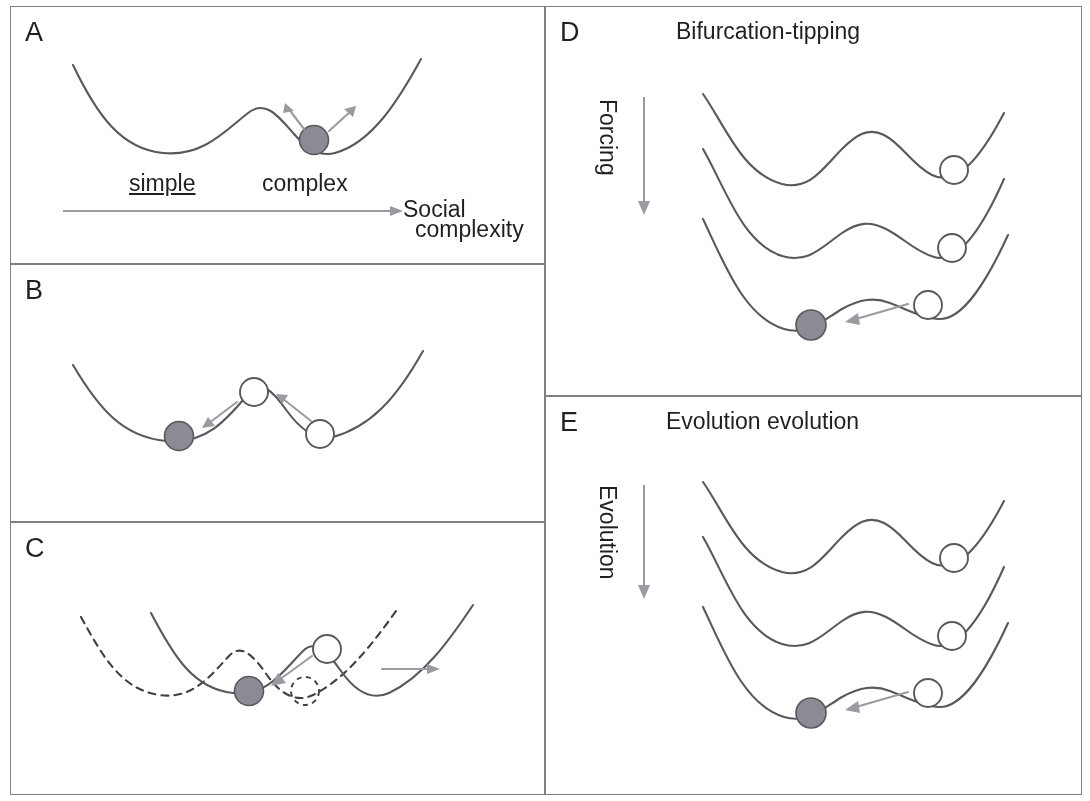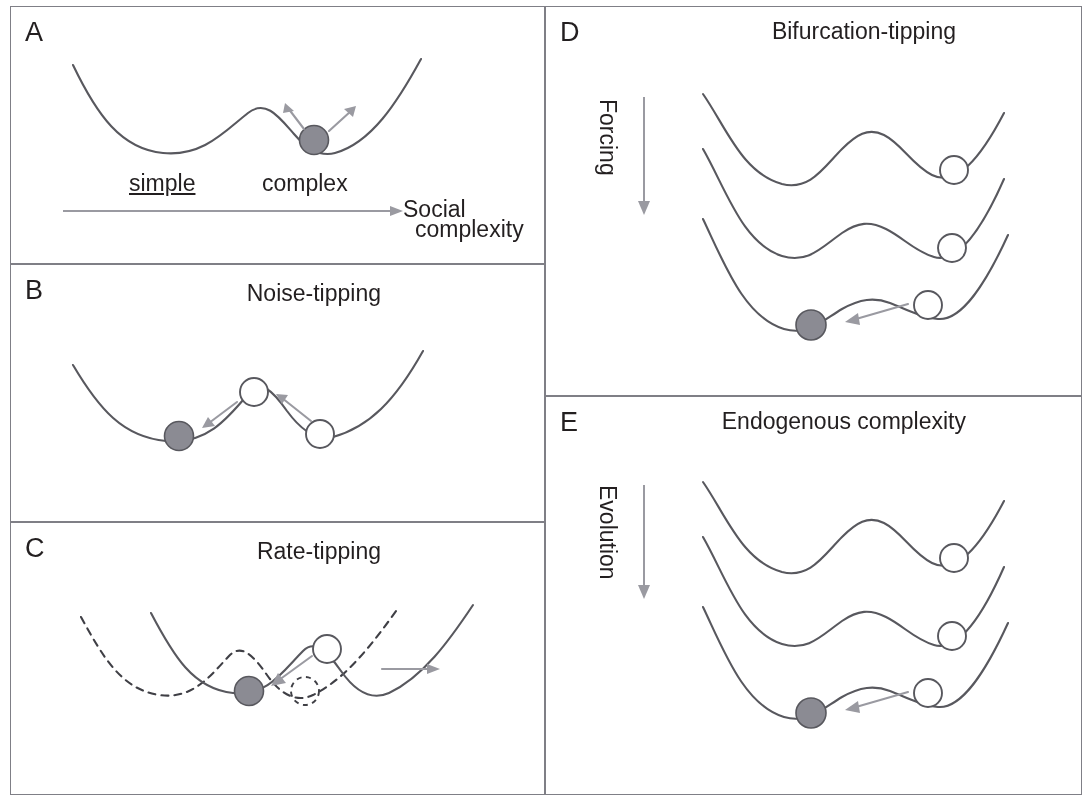--- a/index.html
+++ b/index.html
@@ -30,21 +30,21 @@
     line-height: 1;
     color: #231f20;
     font-weight: 400;
   }
   .panel-title {
     position: absolute;
     font-size: 23px;
     line-height: 1;
     color: #231f20;
     white-space: nowrap;
-    text-align: right;
+    text-align: left;
   }
   .axis-word {
     position: absolute;
     font-size: 23px;
     line-height: 1.12;
     color: #231f20;
     white-space: nowrap;
   }
   .vert-label {
     position: absolute;
@@ -144,21 +144,20 @@
     </svg>
 
     <span class="axis-word" style="left:118px; top:164px;text-decoration:underline;">simple</span>
     <span class="axis-word" style="left:251px; top:164px;">complex</span>
     <span class="axis-word" style="left:392px; top:179px;margin-top:11px;">Social</span>
     <span class="axis-word" style="left:404px; top:210px;">complexity</span>
   </div>
 
   <div class="panel" style="left:10px; top:264px; width:535px; height:258px;">
     <span class="panel-letter" style="left:14px; top:12px;">B</span>
-    <span class="panel-title" style="left:150px; top:17px; width:220px;">Noise-tipping</span>
 
     <svg class="art" width="535" height="258" viewBox="0 0 535 258">
       <path class="curve" d="M 62,100 C 88,144 112,172 155,176
                C 196,180 218,152 238,128
                C 250,114 262,126 276,146
                C 290,165 306,176 322,172
                C 358,162 384,136 412,86"></path>
 
       <circle class="ball-filled" cx="168" cy="171" r="14.5"></circle>
 
@@ -173,21 +172,20 @@
 
       <g>
         <line class="arrow-line" x1="226" y1="137" x2="198" y2="158"></line>
         <polygon class="arrow-head" points="191,163 197,152 204,161"></polygon>
       </g>
     </svg>
   </div>
 
   <div class="panel" style="left:10px; top:522px; width:535px; height:273px;">
     <span class="panel-letter" style="left:14px; top:12px;">C</span>
-    <span class="panel-title" style="left:150px; top:17px; width:220px;">Rate-tipping</span>
 
     <svg class="art" width="535" height="273" viewBox="0 0 535 273">
 
       <path class="curve-dashed" d="M 70,94 C 92,134 110,166 148,172
                C 182,177 200,152 218,133
                C 230,120 242,132 256,152
                C 270,172 286,180 302,172
                C 336,155 362,120 388,84"></path>
 
       <path class="curve" d="M 140,90 C 162,132 182,166 222,170
@@ -250,21 +248,21 @@
 
       <g>
         <line class="arrow-line" x1="362" y1="297" x2="310" y2="312"></line>
         <polygon class="arrow-head" points="299,315 312,306 314,318"></polygon>
       </g>
     </svg>
   </div>
 
   <div class="panel" style="left:545px; top:396px; width:537px; height:399px;">
     <span class="panel-letter" style="left:14px; top:12px;">E</span>
-    <span class="panel-title" style="left:120px; top:13px; width:300px;">Endogenous complexity</span>
+    <span class="panel-title" style="left:120px; top:13px; width:300px;">Evolution evolution</span>
     <span class="vert-label" style="left:73px; top:88px;">Evolution</span>
 
     <svg class="art" width="537" height="399" viewBox="0 0 537 399">
 
       <g>
         <line class="forcing-line" x1="98" y1="88" x2="98" y2="190"></line>
         <polygon class="arrow-head" points="98,202 92,188 104,188"></polygon>
       </g>
 
       <path class="curve" d="M 157,85 C 180,118 196,164 236,175

